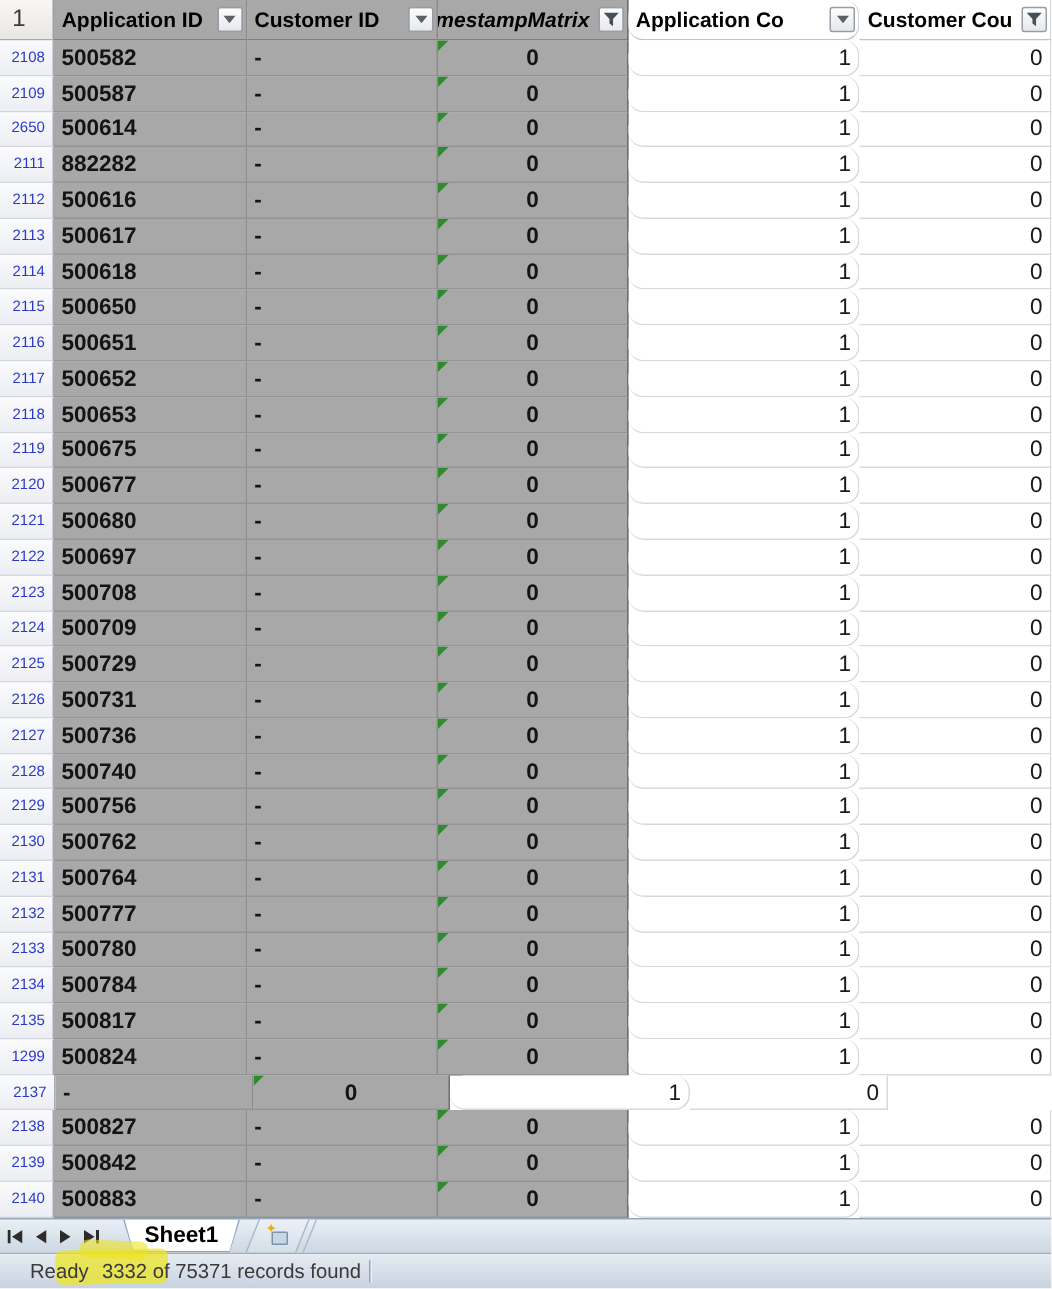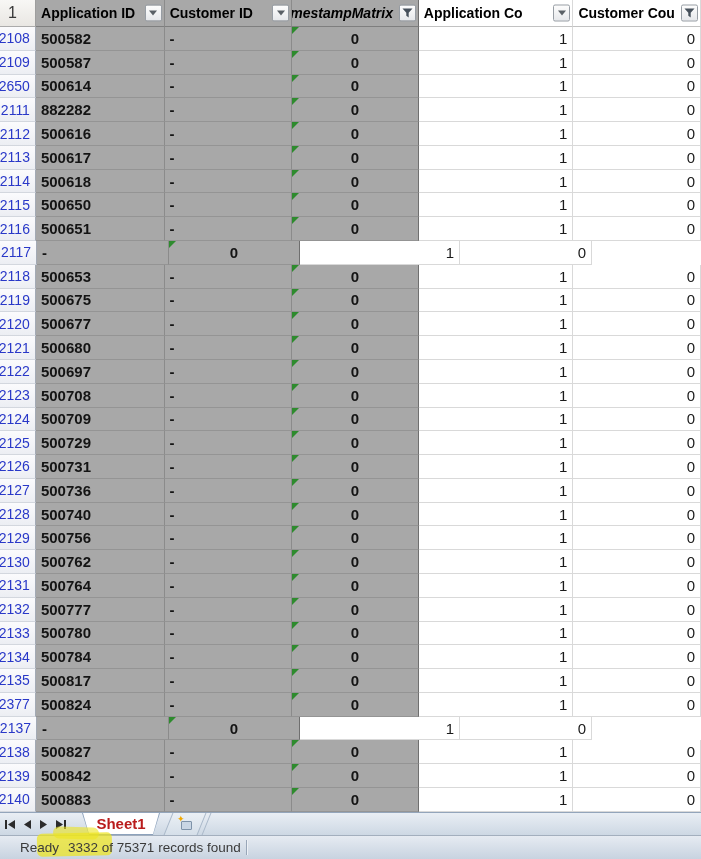--- a/index.html
+++ b/index.html
@@ -11,27 +11,27 @@
   .grid { height:812px; display:flex; flex-direction:column; background:#fff; }
   .hrow { height:27px; display:flex; flex:none; }
   .rows { flex:1; display:flex; flex-direction:column; }
   .r { flex:1; display:flex; }
 
   .cell { overflow:hidden; white-space:nowrap; display:flex; align-items:center; position:relative; }
   .c0 { width:37px; }
   .c1 { width:133px; }
   .c2 { width:132px; }
   .c3 { width:131px; }
-  .c4 { width:160px; }
+  .c4 { width:160px;border-radius:10px; }
   .c5 { width:132px; }
 
   
   .rowhdr { background:linear-gradient(#FBFBFD,#ECEEF3); border-right:1px solid #A3AAB5;
             border-bottom:1px solid #D3D7DE; justify-content:flex-end; padding-right:5px;
-            font-size:14px; color:#2938C8; }
+            font-size:10px; color:#2938C8; }
   .corner { background:linear-gradient(#F8F7F5,#E9E7E3); border-right:1px solid #9E9E9E;
             border-bottom:1px solid #ABABAB; color:#3A3A3A; justify-content:center; padding-right:10px; }
 
   
   .gray  { background:#A8A8A8; border-right:1px solid #8B8B8B; border-bottom:1px solid #949494; }
   .gray.last { border-right:1px solid #6F6F6F; }
   .white { background:#FFFFFF; border-right:1px solid #D9D9D9; border-bottom:1px solid #D9D9D9; }
 
   .boldleft  { font-weight:bold; font-size:15px; color:#141414; padding-left:5px; }
   .boldcenter{ font-weight:bold; font-size:15px; color:#141414; justify-content:center; }
@@ -57,21 +57,21 @@
             border-top:1px solid #93A5BB; display:flex; align-items:stretch; position:relative; }
   .navgrp { display:flex; align-items:center; padding:0 4px 0 3px; gap:3px; }
   .navbtn { width:14px; height:16px; background:none; border:none; display:flex; align-items:center;
             justify-content:center; padding:0; }
   .tab-active { position:relative; margin-left:10px; width:78px; }
   .tab-active .outer { position:absolute; inset:0; background:#8DA2BC;
        clip-path:polygon(0 0,100% 0,calc(100% - 7px) 100%,7px 100%); }
   .tab-active .inner { position:absolute; inset:0 1px 1px 1px; background:#FFFFFF;
        clip-path:polygon(0 0,100% 0,calc(100% - 6px) 100%,6px 100%);
        display:flex; align-items:center; justify-content:center;
-       font-weight:bold; font-size:15px; color:#b91c1c; }
+       font-weight:bold; font-size:15px; color:#000000; }
   .instab { margin-left:8px; width:34px; height:100%; transform:skewX(-22deg);
             background:linear-gradient(#EBF0F5,#D5DFE9); border-left:1px solid #A9B8C9;
             border-right:1px solid #A9B8C9; display:flex; align-items:center; justify-content:center; }
   .instab .ic { transform:skewX(22deg); position:relative; width:14px; height:12px; }
   .sheet-ic { position:absolute; right:0; bottom:0; width:11px; height:9px; background:#C9D6E4;
               border:1px solid #7E93A9; border-radius:1px; }
   .spark { position:absolute; left:-1px; top:-3px; font-size:9px; color:#F2A900; line-height:9px; }
   .slash { margin-left:4px; width:12px; height:100%; transform:skewX(-22deg);
            border-left:1px solid #A9B8C9; }
 
@@ -319,20 +319,23 @@
             <span>1</span>
           </div>
           <div class="cell c5 white numright">
             <span>0</span>
           </div>
         </div>
         <div class="r">
           <div class="cell c0 rowhdr">
             <span>2117</span>
           </div>
+          <div class="cell c1 gray boldleft">
+            <span>500652</span>
+          </div>
           <div class="cell c2 gray boldleft">
             <span>-</span>
           </div>
           <div class="cell c3 gray boldcenter last">
             <span class="tri-err"></span>
             <span>0</span>
           </div>
           <div class="cell c4 white numright">
             <span>1</span>
           </div>
@@ -713,21 +716,21 @@
           </div>
           <div class="cell c4 white numright">
             <span>1</span>
           </div>
           <div class="cell c5 white numright">
             <span>0</span>
           </div>
         </div>
         <div class="r">
           <div class="cell c0 rowhdr">
-            <span>2377</span>
+            <span>1299</span>
           </div>
           <div class="cell c1 gray boldleft">
             <span>500824</span>
           </div>
           <div class="cell c2 gray boldleft">
             <span>-</span>
           </div>
           <div class="cell c3 gray boldcenter last">
             <span class="tri-err"></span>
             <span>0</span>

